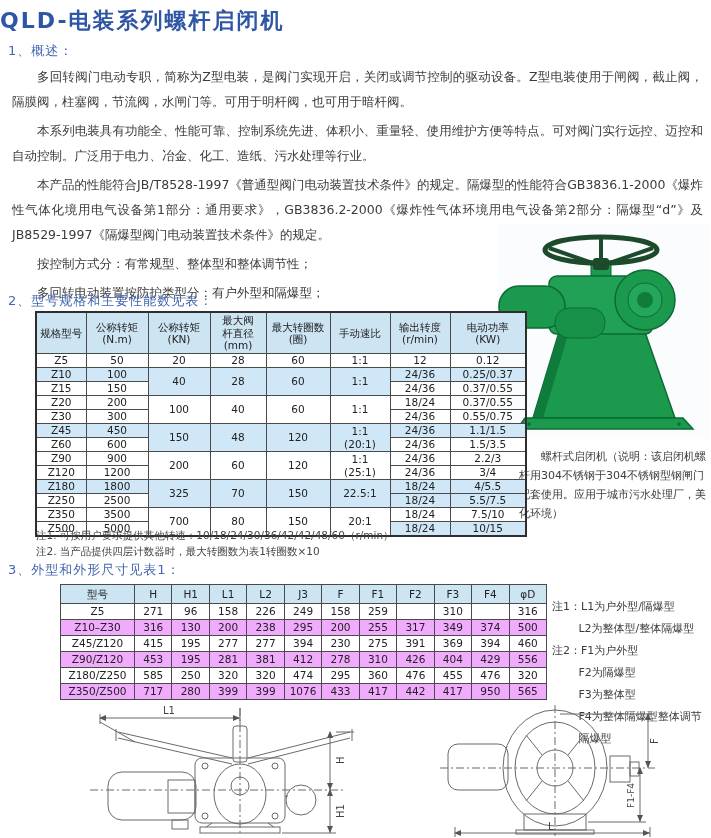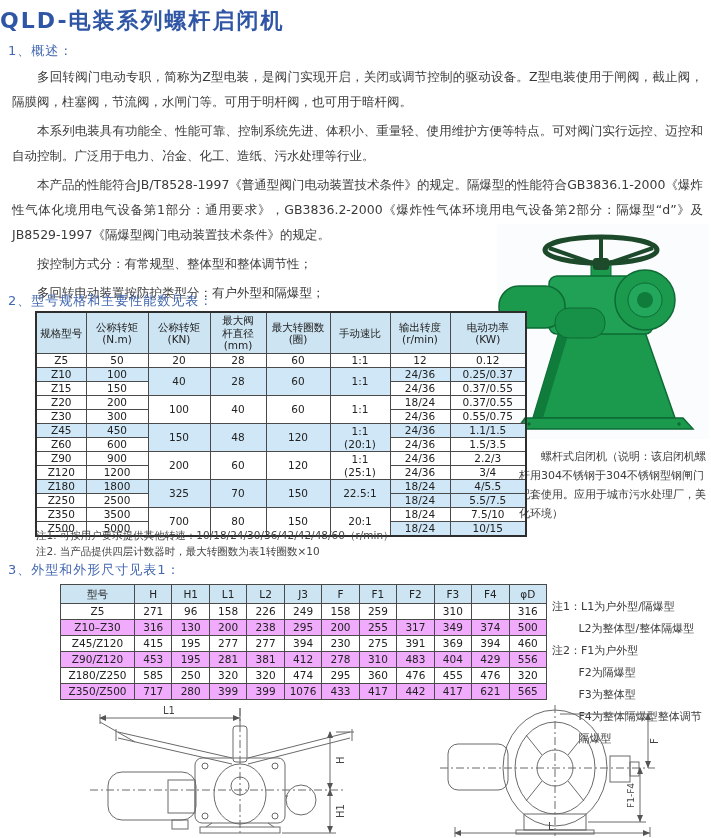--- a/index.html
+++ b/index.html
@@ -313,21 +313,21 @@
       </tr>
       <tr class="b">
         <td>Z90/Z120</td>
         <td>453</td>
         <td>195</td>
         <td>281</td>
         <td>381</td>
         <td>412</td>
         <td>278</td>
         <td>310</td>
-        <td>483</td>
+        <td>426</td>
         <td>404</td>
         <td>429</td>
         <td>556</td>
       </tr>
       <tr>
         <td>Z180/Z250</td>
         <td>585</td>
         <td>250</td>
         <td>320</td>
         <td>320</td>
@@ -343,21 +343,21 @@
         <td>Z350/Z500</td>
         <td>717</td>
         <td>280</td>
         <td>399</td>
         <td>399</td>
         <td>1076</td>
         <td>433</td>
         <td>417</td>
         <td>442</td>
         <td>417</td>
-        <td>621</td>
+        <td>950</td>
         <td>565</td>
       </tr>
     </tbody>
   </table>
 
   <div class="notes2">
     <div>注1：L1为户外型/隔爆型</div>
     <div class="ind">L2为整体型/整体隔爆型</div>
     <div>注2：F1为户外型</div>
     <div class="ind">F2为隔爆型</div>

